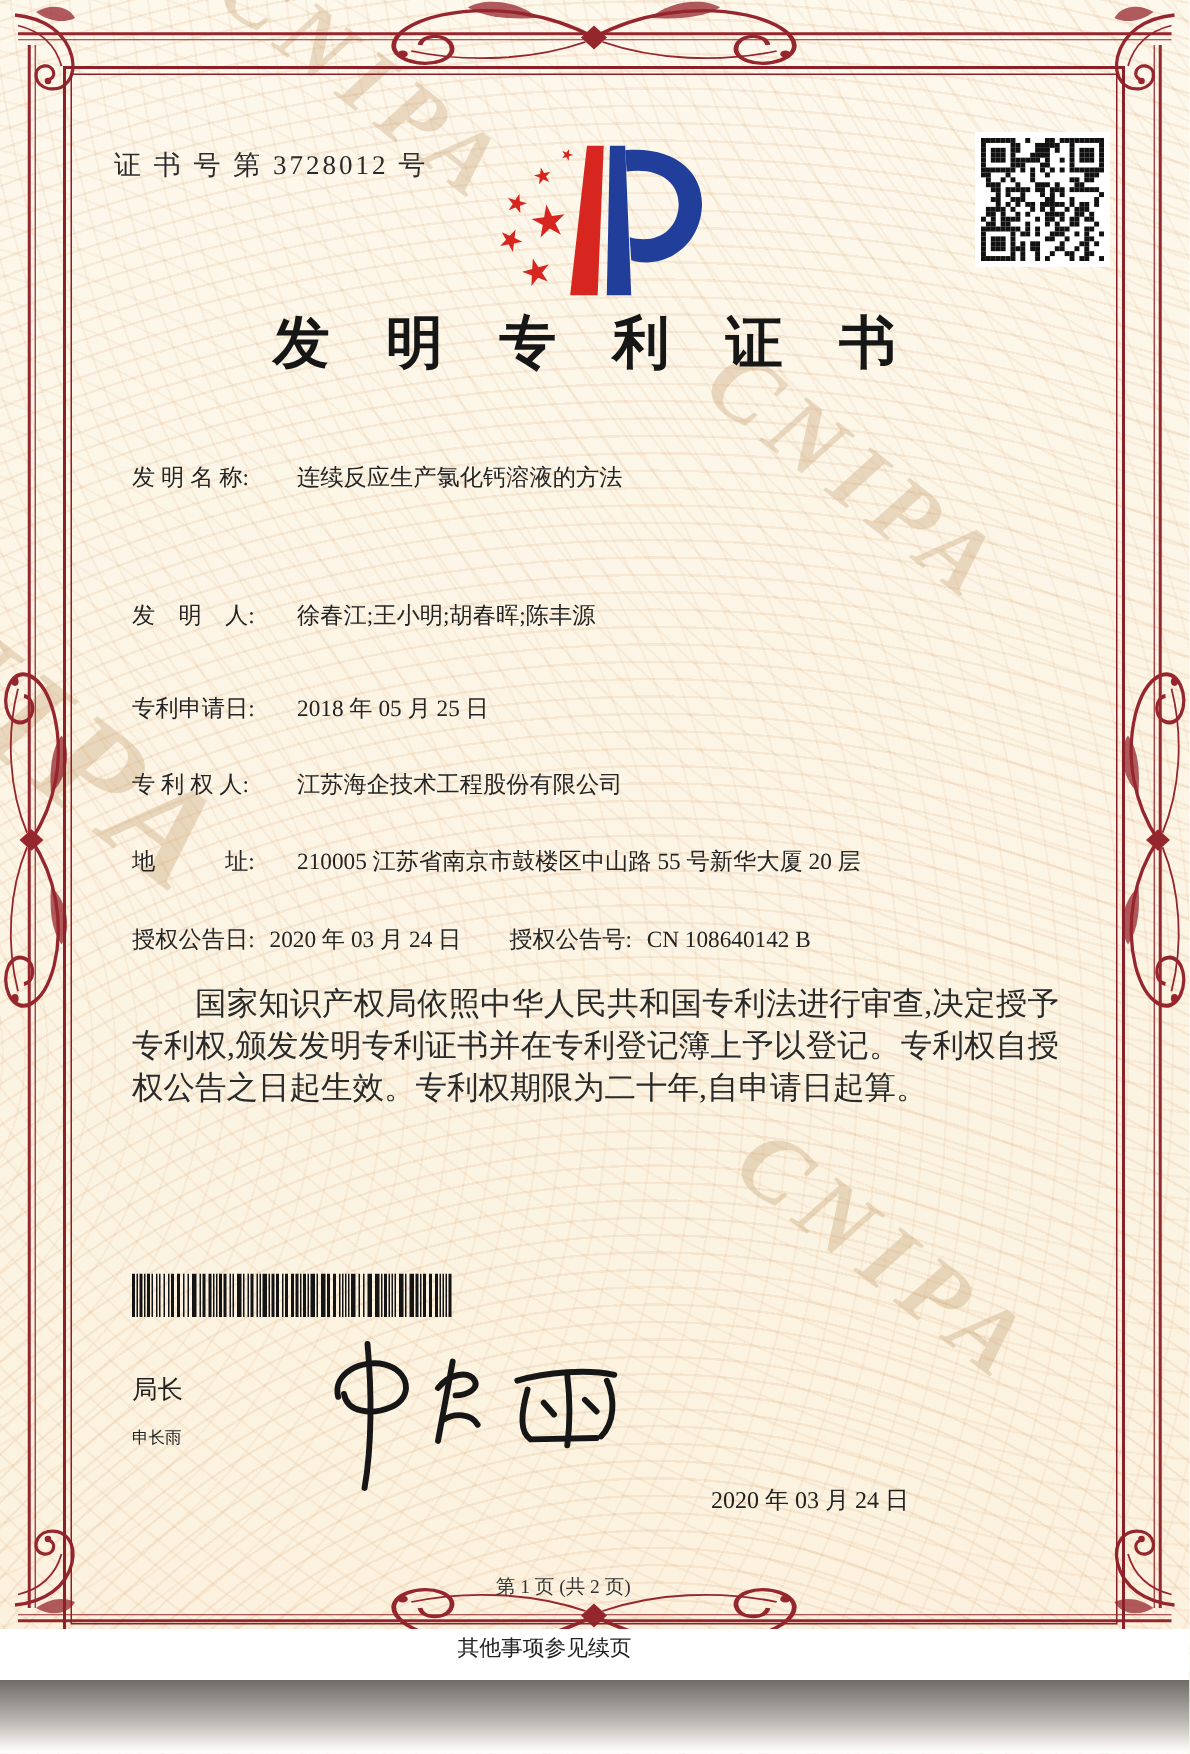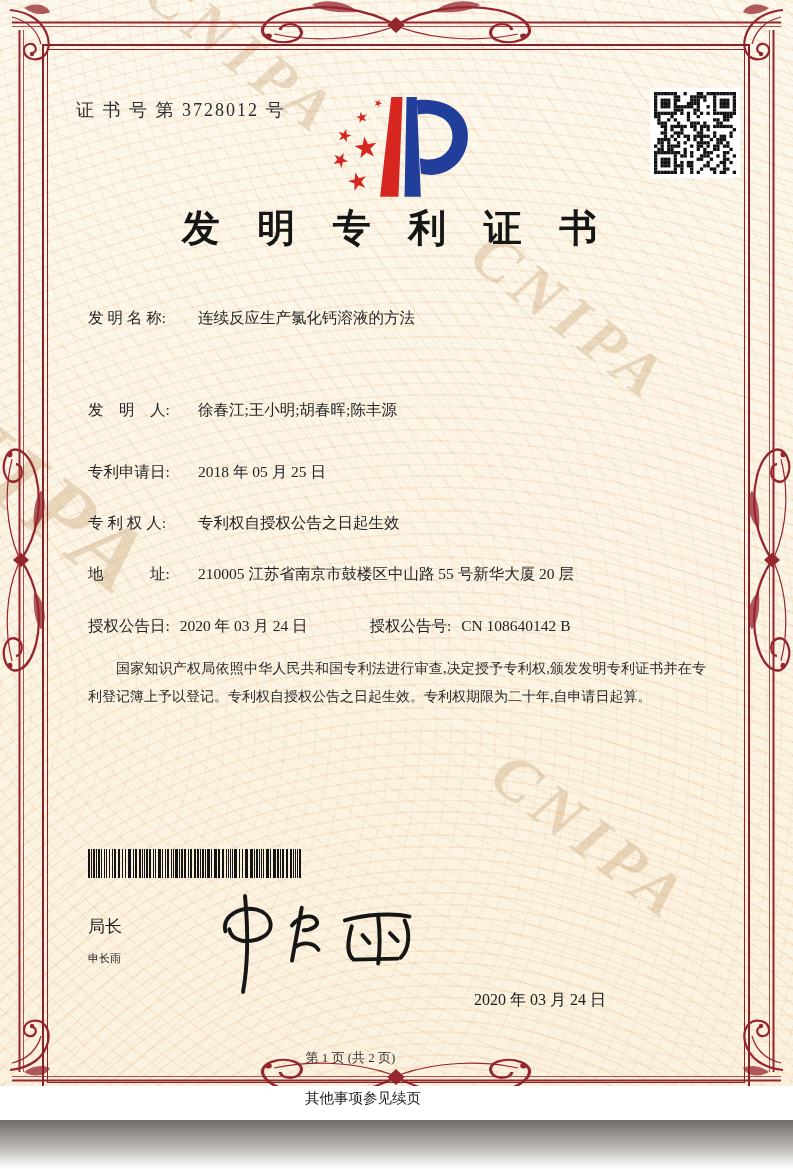--- a/index.html
+++ b/index.html
@@ -18,29 +18,29 @@
     border:2.5px solid #8a2028;z-index:3;}
   .frame::before{content:"";position:absolute;inset:3px;border:1px solid #8a2028;}
   .abs{position:absolute;z-index:4;}
   .cert-no{left:76px;top:98px;font-size:18px;letter-spacing:2px;color:#2b2b2b;}
   .qr-wrap{left:650px;top:88px;width:90px;height:90px;background:#fff;padding:0;}
   .title{left:0;top:203px;width:793px;text-align:center;font-size:38px;font-weight:bold;
     letter-spacing:14px;color:#161616;}
   .row{left:88px;width:630px;font-size:15.5px;color:#242424;white-space:nowrap;}
   .row .lbl{display:inline-block;min-width:104px;}
   .row .val{margin-left:6px;}
-  .grant2{display:inline-block;margin-left:58px;}
-  .paras{left:88px;top:655px;width:618px;font-size:14px;line-height:28px;
+  .grant2{display:inline-block;margin-left:28px;}
+  .paras{left:88px;top:655px;width:618px;font-size:21px;line-height:28px;
     color:#2a2a2a;text-align:justify;}
   .paras p{margin:0;text-indent:2em;}
   .sig-title{left:88px;top:915px;font-size:17px;color:#222;}
   .sig-name{left:88px;top:951px;font-size:11px;color:#222;}
   .sig-script{left:198px;top:886px;}
   .issue-date{left:430px;top:990px;width:220px;text-align:center;font-size:16px;color:#222;}
-  .page-info{left:0;top:1049px;width:701px;text-align:center;font-size:13px;color:#333;}
+  .page-info{left:0;top:1049px;width:701px;text-align:center;font-size:13px;color:#333;padding-left:25px;}
   .bottom-strip{left:0;top:1086px;width:793px;height:34px;background:#fff;z-index:5;}
   .continuation{left:0;top:1089px;width:726px;text-align:center;font-size:14.5px;
     color:#222;z-index:6;}
   .scan-shadow{left:0;top:1120px;width:793px;height:49px;z-index:5;
     background:linear-gradient(#6f6b66,#b9b5b0 55%,#f4f2ef 90%,#fff);}
 </style>
 </head>
 <body>
 
 <div class="page">
@@ -427,21 +427,21 @@
   </div>
 
   <div class="abs title">发 明 专 利 证 书</div>
   <div class="abs row" style="top:360px;margin-top:40px;">
     <span class="lbl">发　明　人:</span><span class="val">徐春江;王小明;胡春晖;陈丰源</span>
   </div>
   <div class="abs row" style="top:462px;">
     <span class="lbl">专利申请日:</span><span class="val">2018 年 05 月 25 日</span>
   </div>
   <div class="abs row" style="top:513px;">
-    <span class="lbl">专 利 权 人:</span><span class="val">专利权自授权公告之日起生效</span>
+    <span class="lbl">专 利 权 人:</span><span class="val">江苏海企技术工程股份有限公司</span>
   </div>
   <div class="abs row" style="top:564px;">
     <span class="lbl">地　　　址:</span><span class="val">210005 江苏省南京市鼓楼区中山路 55 号新华大厦 20 层</span>
   </div>
   <div class="abs row" style="top:616px;">
     <span>授权公告日:</span>
     <span class="val">2020 年 03 月 24 日</span>
     <span class="grant2">
       <span>授权公告号:</span>
       <span class="val">CN 108640142 B</span>

